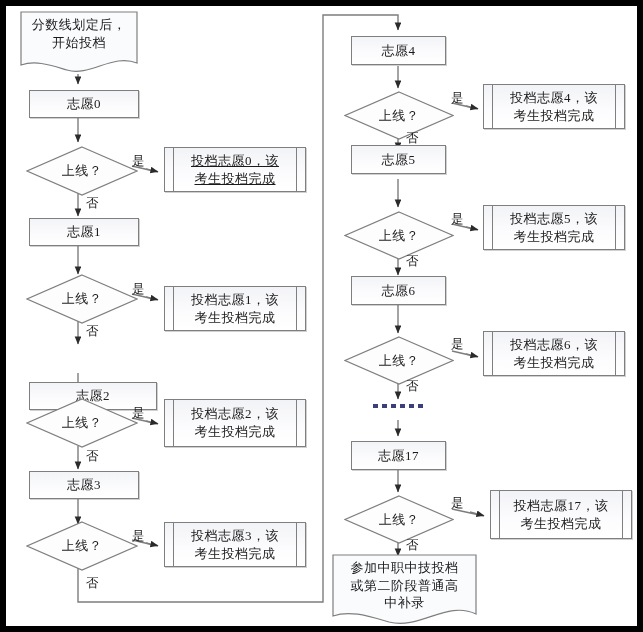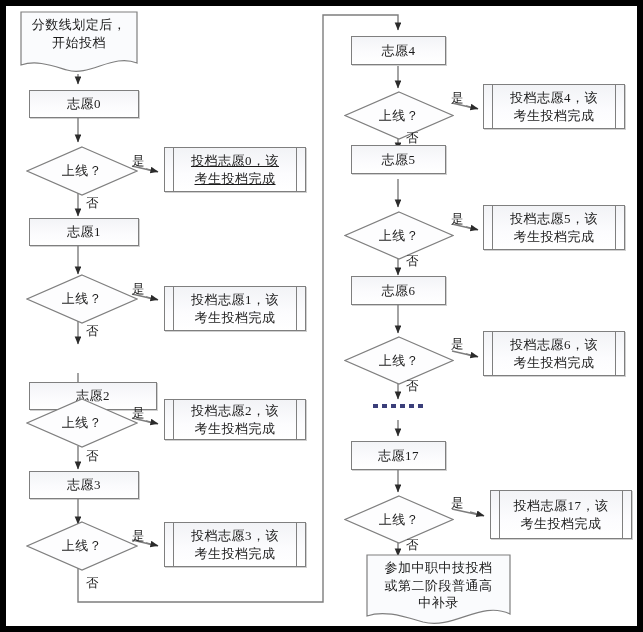--- a/index.html
+++ b/index.html
@@ -237,21 +237,21 @@
 
   <div class="node decision" style="left:20px; top:392px; width:112px; height:50px;">
     <svg class="dshape" viewBox="0 0 112 50" preserveAspectRatio="none">
       <polygon points="56,1 111,25 56,49 1,25" fill="#fdfdfe" stroke="#7f7f7f" stroke-width="1.2"></polygon>
     </svg>
     <span class="dtext">上线？</span>
   </div>
   <div class="edge-label" style="left:126px; top:399px;">是</div>
   <div class="edge-label" style="left:80px; top:442px;">否</div>
 
-  <div class="node predef" style="left:158px; top:393px; width:142px; height:41px;">
+  <div class="node predef" style="left:158px; top:393px; width:142px; height:48px;">
     <span class="ptext">投档志愿2，该
 考生投档完成</span>
   </div>
 
   <div class="node proc" style="left:23px; top:465px; width:110px; height:28px;">
     <span>志愿3</span>
   </div>
 
   <div class="node decision" style="left:20px; top:515px; width:112px; height:50px;">
     <svg class="dshape" viewBox="0 0 112 50" preserveAspectRatio="none">
@@ -341,21 +341,21 @@
     <span class="dtext">上线？</span>
   </div>
   <div class="edge-label" style="left:445px; top:489px;">是</div>
   <div class="edge-label" style="left:400px; top:531px;">否</div>
 
   <div class="node predef" style="left:484px; top:484px; width:142px; height:49px;">
     <span class="ptext">投档志愿17，该
 考生投档完成</span>
   </div>
 
-  <div class="node doc" style="left:326px; top:548px; width:145px; height:73px;margin-left:34px;">
+  <div class="node doc" style="left:326px; top:548px; width:145px; height:73px;">
     <svg class="dcshape" viewBox="0 0 145 73" preserveAspectRatio="none">
       <path d="M1,1 L144,1 L144,60 C115,46 88,76 57,68 C36,62 18,56 1,62 Z" fill="#fafbfd" stroke="#7f7f7f" stroke-width="1.2"></path>
     </svg>
     <div class="dctext">参加中职中技投档
 或第二阶段普通高
 中补录</div>
   </div>
 
 </div>
 

